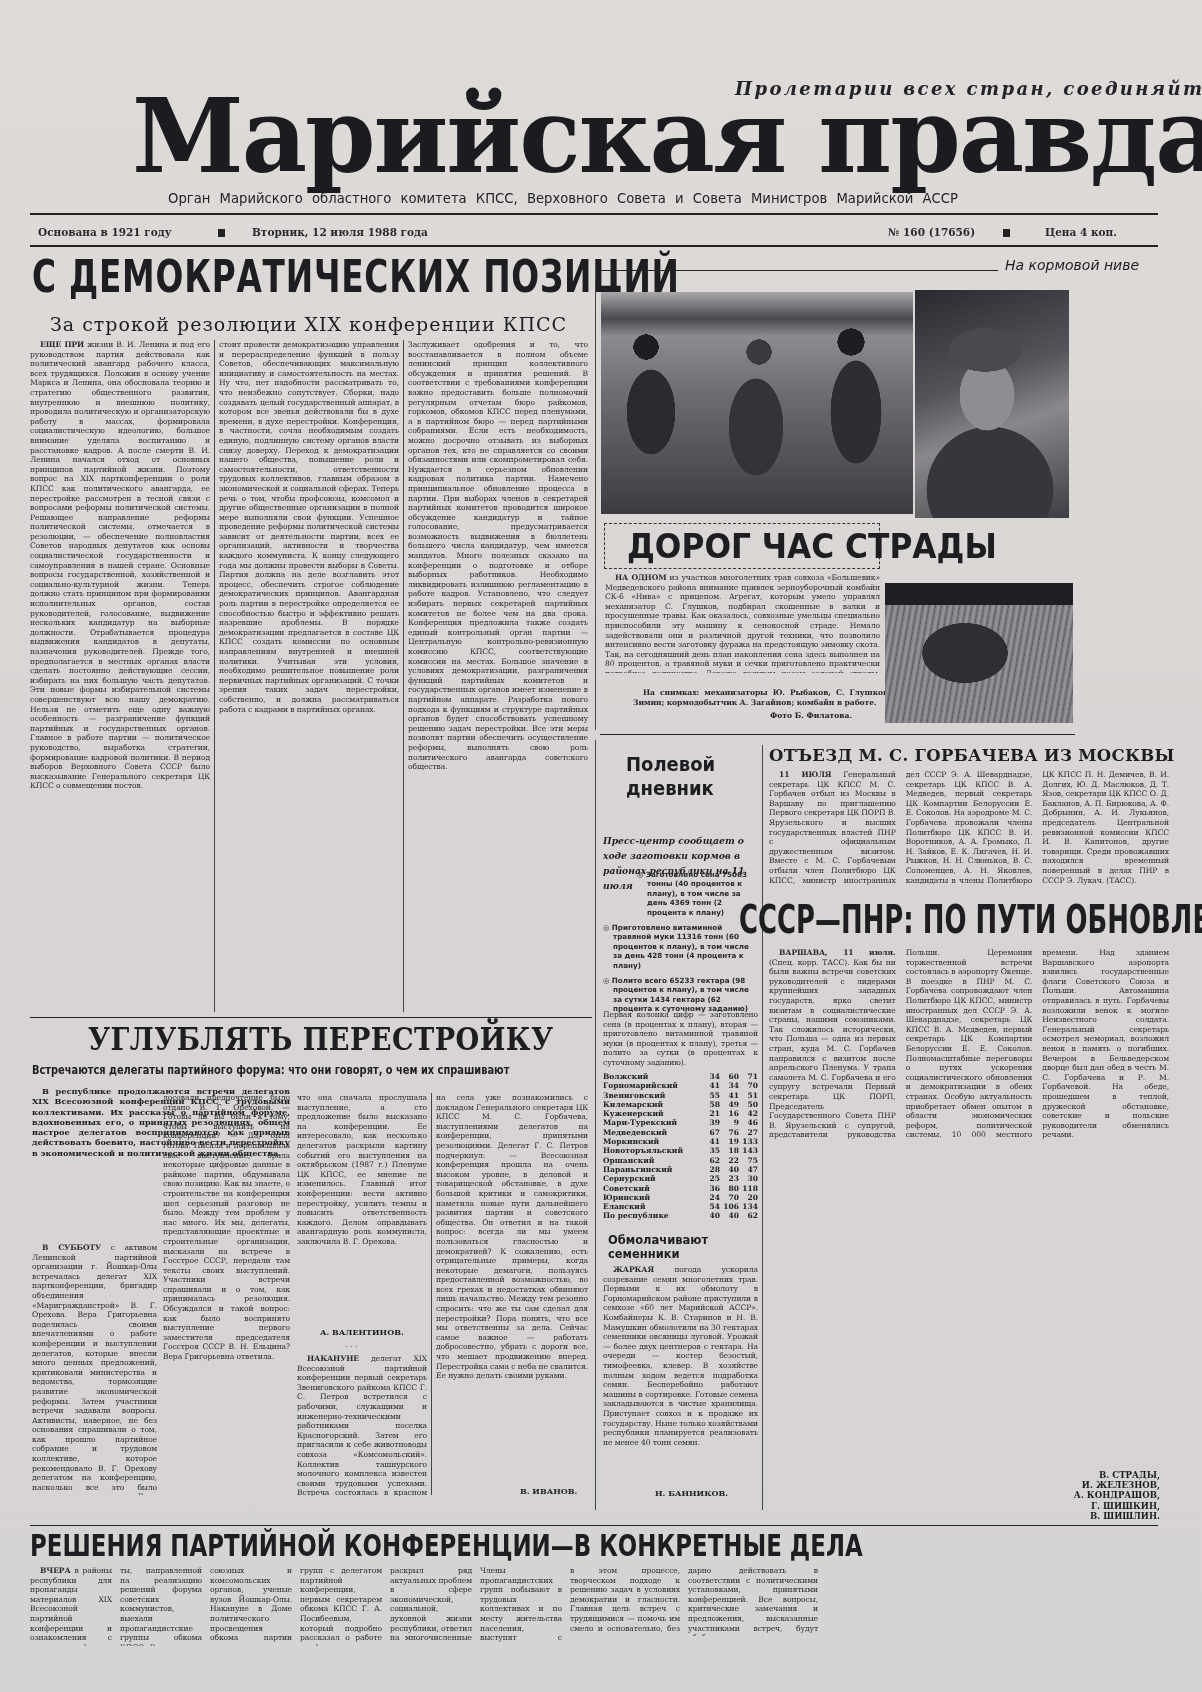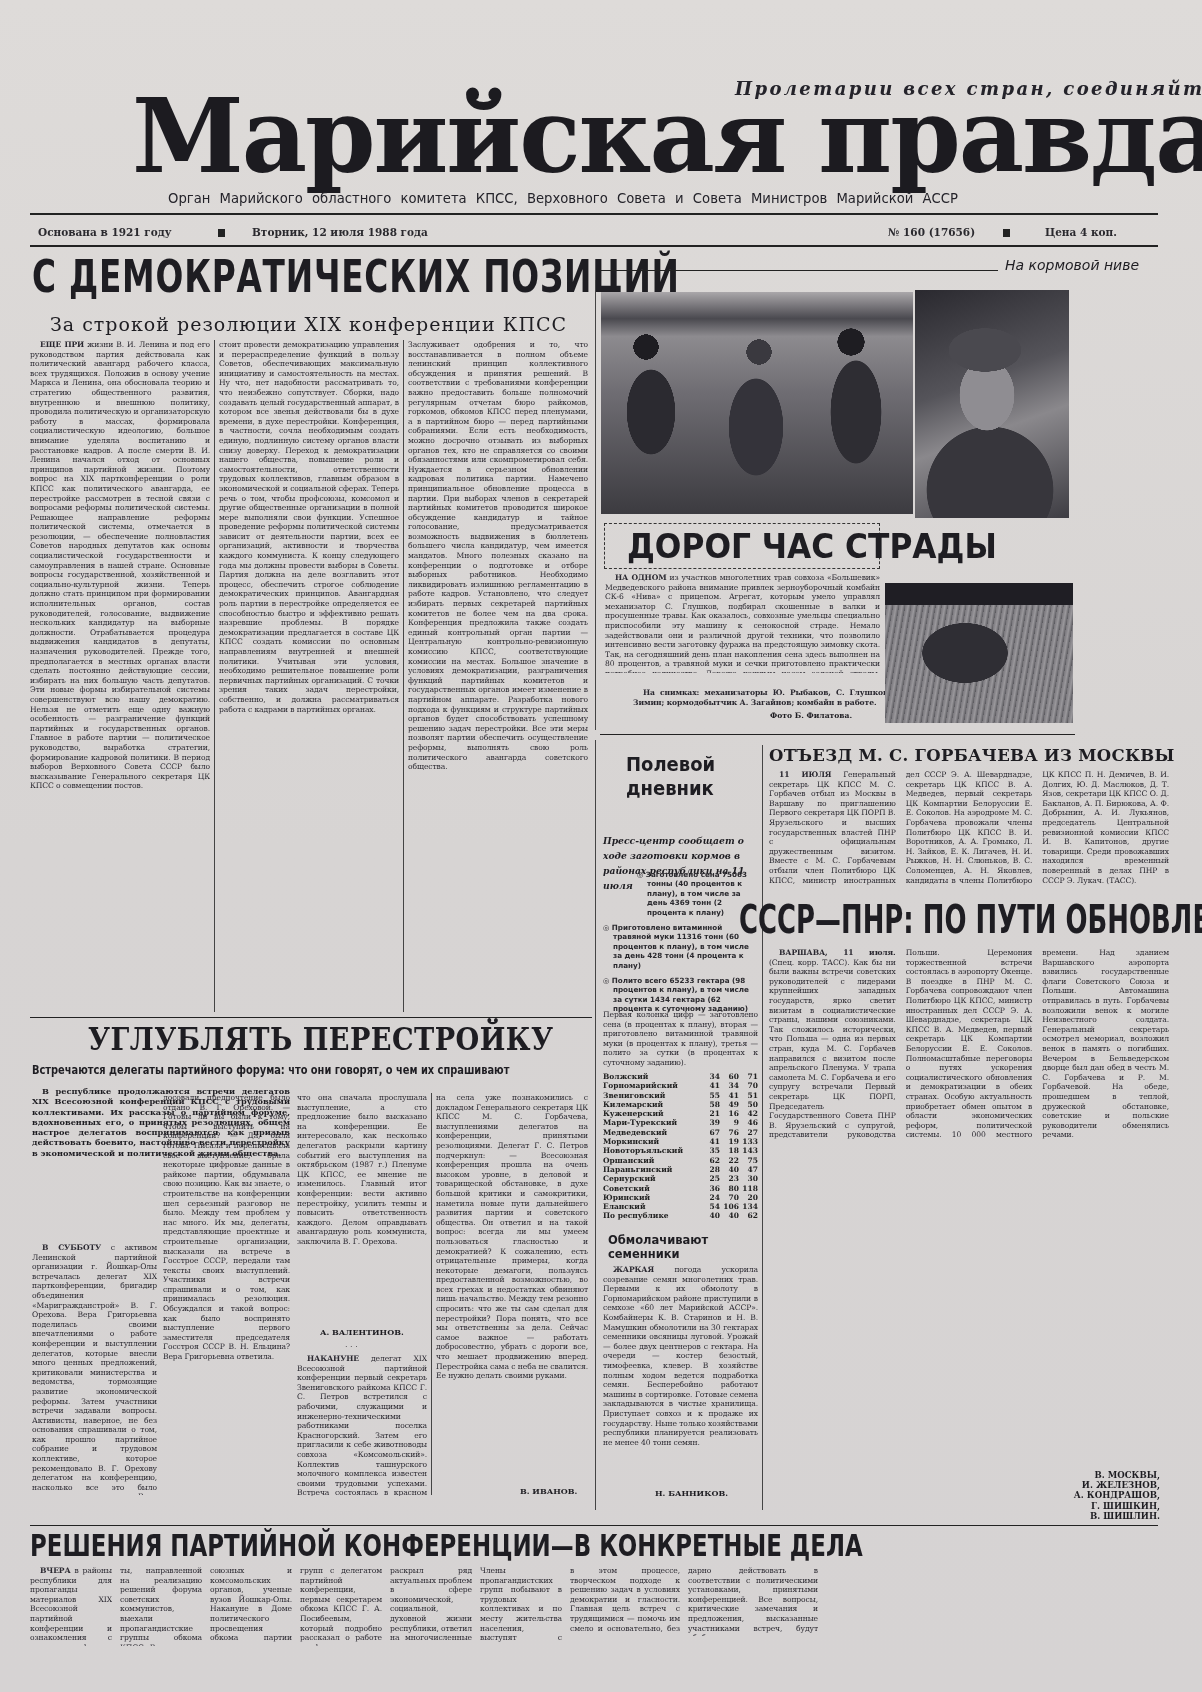--- a/index.html
+++ b/index.html
@@ -226,21 +226,21 @@
   <div class="abs" style="left:769px;top:746px;font-family:'DejaVu Serif',serif;font-size:16.5px;font-weight:bold;white-space:nowrap;letter-spacing:0.3px;">ОТЪЕЗД М. С. ГОРБАЧЕВА ИЗ МОСКВЫ</div>
   <div class="bodytext abs" style="left:769px;top:770px;width:400px;height:120px;column-count:3;column-gap:10px;">
     <p><span class="lead">11 ИЮЛЯ</span> <span>Генеральный секретарь ЦК КПСС М. С. Горбачев отбыл из Москвы в Варшаву по приглашению Первого секретаря ЦК ПОРП В. Ярузельского и высших государственных властей ПНР с официальным дружественным визитом. Вместе с М. С. Горбачевым отбыли член Политбюро ЦК КПСС, министр иностранных дел СССР Э. А. Шеварднадзе, секретарь ЦК КПСС В. А. Медведев, первый секретарь ЦК Компартии Белоруссии Е. Е. Соколов. На аэродроме М. С. Горбачева провожали члены Политбюро ЦК КПСС В. И. Воротников, А. А. Громыко, Л. Н. Зайков, Е. К. Лигачев, Н. И. Рыжков, Н. Н. Слюньков, В. С. Соломенцев, А. Н. Яковлев, кандидаты в члены Политбюро ЦК КПСС П. Н. Демичев, В. И. Долгих, Ю. Д. Маслюков, Д. Т. Язов, секретари ЦК КПСС О. Д. Бакланов, А. П. Бирюкова, А. Ф. Добрынин, А. И. Лукьянов, председатель Центральной ревизионной комиссии КПСС И. В. Капитонов, другие товарищи. Среди провожавших находился временный поверенный в делах ПНР в СССР Э. Лукач.</span> <span>(ТАСС).</span></p>
   </div>
 
   <div class="abs cond" style="left:739px;top:896px;font-size:36px;line-height:44px;transform:scaleX(0.72) scaleY(1.1);">СССР—ПНР: ПО ПУТИ ОБНОВЛЕНИЯ</div>
   <div class="bodytext abs" style="left:769px;top:948px;width:400px;height:470px;column-count:3;column-gap:10px;">
     <p><span class="lead">ВАРШАВА, 11 июля.</span> <span>(Спец. корр. ТАСС). Как бы ни были важны встречи советских руководителей с лидерами крупнейших западных государств, ярко светит визитам в социалистические страны, нашими союзниками. Так сложилось исторически, что Польша — одна из первых стран, куда М. С. Горбачев направился с визитом после апрельского Пленума. У трапа самолета М. С. Горбачева и его супругу встречали Первый секретарь ЦК ПОРП, Председатель Государственного Совета ПНР В. Ярузельский с супругой, представители руководства Польши. Церемония торжественной встречи состоялась в аэропорту Окенце. В поездке в ПНР М. С. Горбачева сопровождают член Политбюро ЦК КПСС, министр иностранных дел СССР Э. А. Шеварднадзе, секретарь ЦК КПСС В. А. Медведев, первый секретарь ЦК Компартии Белоруссии Е. Е. Соколов. Полномасштабные переговоры о путях ускорения социалистического обновления и демократизации в обеих странах. Особую актуальность приобретает обмен опытом в области экономических реформ, политической системы. 10 000 местного времени. Над зданием Варшавского аэропорта взвились государственные флаги Советского Союза и Польши. Автомашина отправилась в путь. Горбачевы возложили венок к могиле Неизвестного солдата. Генеральный секретарь осмотрел мемориал, возложил венок в память о погибших. Вечером в Бельведерском дворце был дан обед в честь М. С. Горбачева и Р. М. Горбачевой. На обеде, прошедшем в теплой, дружеской обстановке, советские и польские руководители обменялись речами.</span></p>
   </div>
   <div class="abs" style="left:1030px;top:1470px;width:130px;text-align:right;font-family:'DejaVu Serif',serif;font-size:8.6px;line-height:10.2px;font-weight:bold;">
-    <div>В. МОСКВЫ,</div>
+    <div>В. СТРАДЫ,</div>
     <div>И. ЖЕЛЕЗНОВ,</div>
     <div>А. КОНДРАШОВ,</div>
     <div>Г. ШИШКИН,</div>
     <div>В. ШИШЛИН.</div>
   </div>
 
   <div class="rule" style="left:30px;top:1017px;width:562px;height:1px;"></div>
   <div class="abs" style="left:88px;top:1018px;font-family:'DejaVu Serif',serif;font-size:32px;line-height:42px;font-weight:bold;white-space:nowrap;transform:scaleX(0.85);transform-origin:left top;letter-spacing:0.5px;">УГЛУБЛЯТЬ ПЕРЕСТРОЙКУ</div>
   <div class="abs cond" style="left:32px;top:1062px;font-size:12px;line-height:16px;transform:scaleX(0.82);">Встречаются делегаты партийного форума: что они говорят, о чем их спрашивают</div>
   <div class="abs" style="left:32px;top:1086px;width:258px;font-family:'DejaVu Serif',serif;font-size:8.2px;line-height:10.3px;font-weight:bold;text-align:justify;text-indent:10px;">В республике продолжаются встречи делегатов XIX Всесоюзной конференции КПСС с трудовыми коллективами. Их рассказы о партийном форуме, вдохновенных его, о принятых резолюциях, общем настрое делегатов воспринимаются как призыв действовать боевито, настойчиво вести перестройку в экономической и политической жизни общества.</div>

